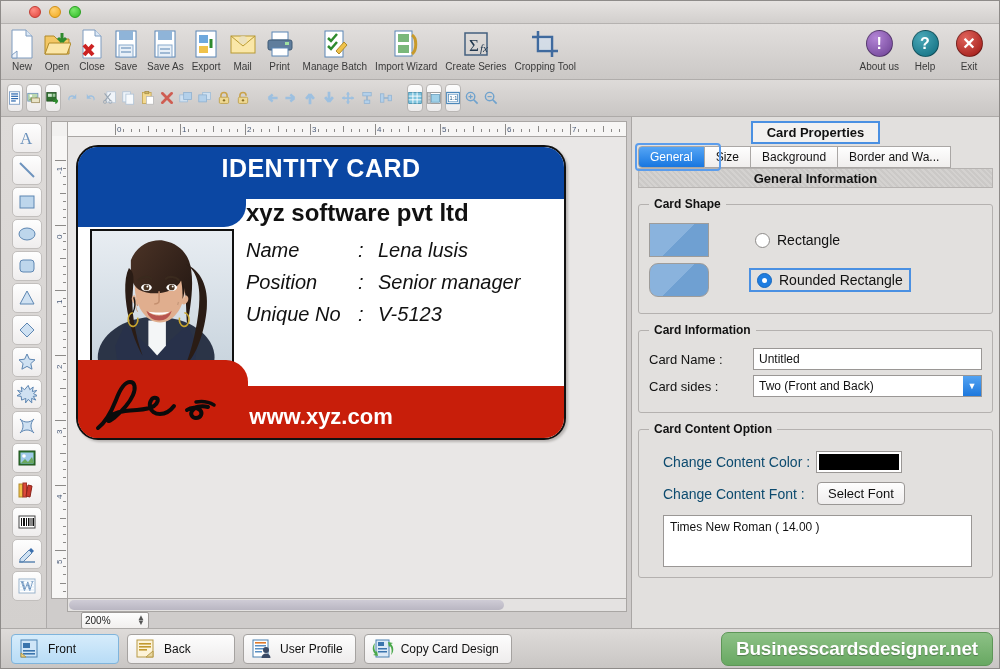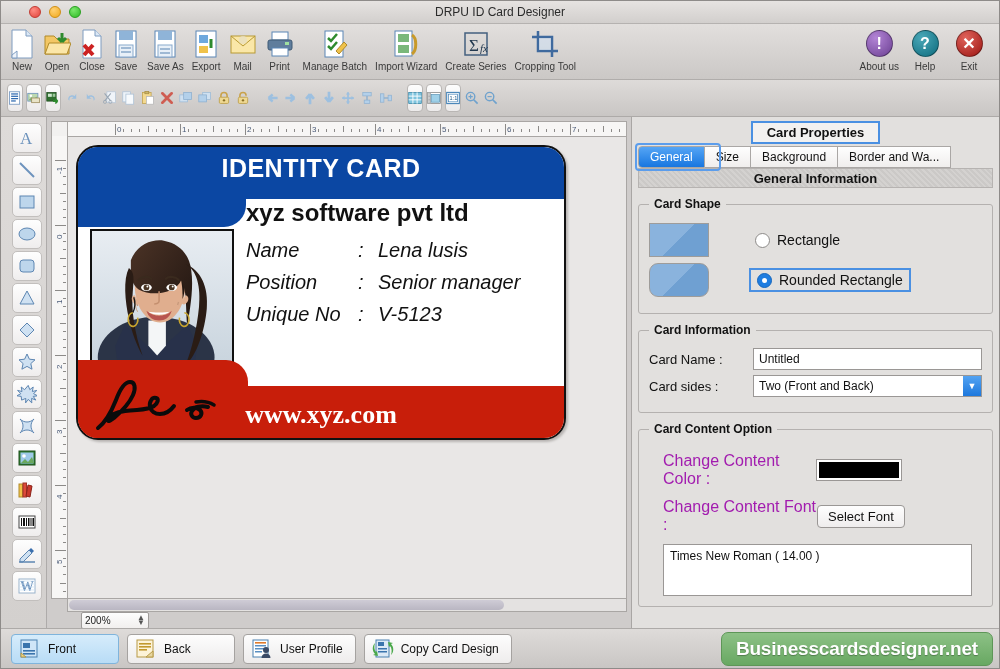--- a/index.html
+++ b/index.html
@@ -136,21 +136,21 @@
   }
   .card-blue-band { position: absolute; left:0; top:0; width: 100%; height: 52px; background: #0b47a3; }
   .card-blue-left { position: absolute; left:0; top:0; width: 168px; height: 80px; background: #0b47a3; border-bottom-right-radius: 22px; }
   .card-title { position: absolute; left:0; top: 7px; width: 100%; text-align: center;
     color: #fff; font-size: 25px; font-weight: bold; letter-spacing: .5px; }
   .card-photo { position: absolute; left: 12px; top: 82px; width: 144px; height: 150px;
     border: 2px solid #111; overflow: hidden; background: #cfd8de; }
   .card-red { position: absolute; left: 0; bottom: 0; width: 100%; height: 52px; background: #c81e0a; }
   .card-red-left { position: absolute; left: 0; bottom: 0; width: 170px; height: 78px; background: #c81e0a; border-top-right-radius: 22px; }
   .card-url { position: absolute; left: 0; bottom: 8px; width: 100%; text-align: center;
-    color: #fff; font-size: 26px; font-weight: bold; font-family: Liberation Serif, serif; }
+    color: #fff; font-size: 22px; font-weight: bold; }
   .card-company { position: absolute; left: 168px; top: 52px; font-size: 24px; font-weight: bold; color: #111; }
   .card-rows { position: absolute; left: 168px; top: 92px; font-style: italic; }
   .crow { display: flex; align-items: baseline; margin-bottom: 9px; font-size: 20px; color: #111; }
   .ck { width: 112px; }
   .cc { width: 20px; }
   .sig { position: absolute; left: 14px; bottom: 2px; }
 
   
   .props {
     width: 368px; flex: 0 0 368px;
@@ -200,21 +200,21 @@
   .finput {
     flex: 1 1 auto; height: 22px; background: #fff; border: 1px solid #9a9795;
     font-size: 12px; color: #111; padding: 0 5px; line-height: 21px;
   }
   .fselect { flex: 1 1 auto; height: 22px; background: #fff; border: 1px solid #9a9795;
     font-size: 12px; color: #111; padding: 0 5px; line-height: 21px;
     display: flex; align-items: center; justify-content: space-between; }
   .sel-arrow { width: 18px; height: 20px; margin-right: -5px; background: linear-gradient(#53a3f2,#1d78dd);
     color: #fff; font-size: 9px; display: flex; align-items: center; justify-content: center; }
   .cc-row { display: flex; align-items: center; margin: 10px 0; }
-  .cc-lab { font-size: 16px; color: #a21caf; width: 168px; padding-left: 14px; }
+  .cc-lab { font-size: 14px; color: #0c4a6e; width: 168px; padding-left: 14px; }
   .color-swatch { width: 84px; height: 20px; background: #000; border: 2px solid #fff; outline: 1px solid #9a9795; }
   .btn {
     background: linear-gradient(#fefefe,#efeded); border: 1px solid #9a9795; border-radius: 4px;
     font-size: 13px; color: #111; padding: 3px 10px; cursor: default;
   }
   .font-area {
     margin: 6px 10px 0 14px; height: 52px; background: #fff; border: 1px solid #9a9795;
     font-size: 12px; color: #111; padding: 4px 6px;
   }
 
@@ -243,21 +243,20 @@
 <body>
 
 <div id="app">
 
   <div class="titlebar">
     <div class="lights">
       <div class="light red"></div>
       <div class="light yellow"></div>
       <div class="light green"></div>
     </div>
-    <div class="title-text">DRPU ID Card Designer</div>
   </div>
 
   <div class="toolbar-main">
 
     <div class="tb-item">
       <div class="tb-ico">
         <svg width="26" height="30" viewBox="0 0 26 30">
             <path d="M3 1h14l6 6v22H3z" fill="#fff" stroke="#7f9cc0"></path>
             <path d="M17 1v6h6" fill="#dce8f5" stroke="#7f9cc0"></path>
             <path d="M3 26l5-4v7H3z" fill="#eef3fa" stroke="#7f9cc0"></path>

